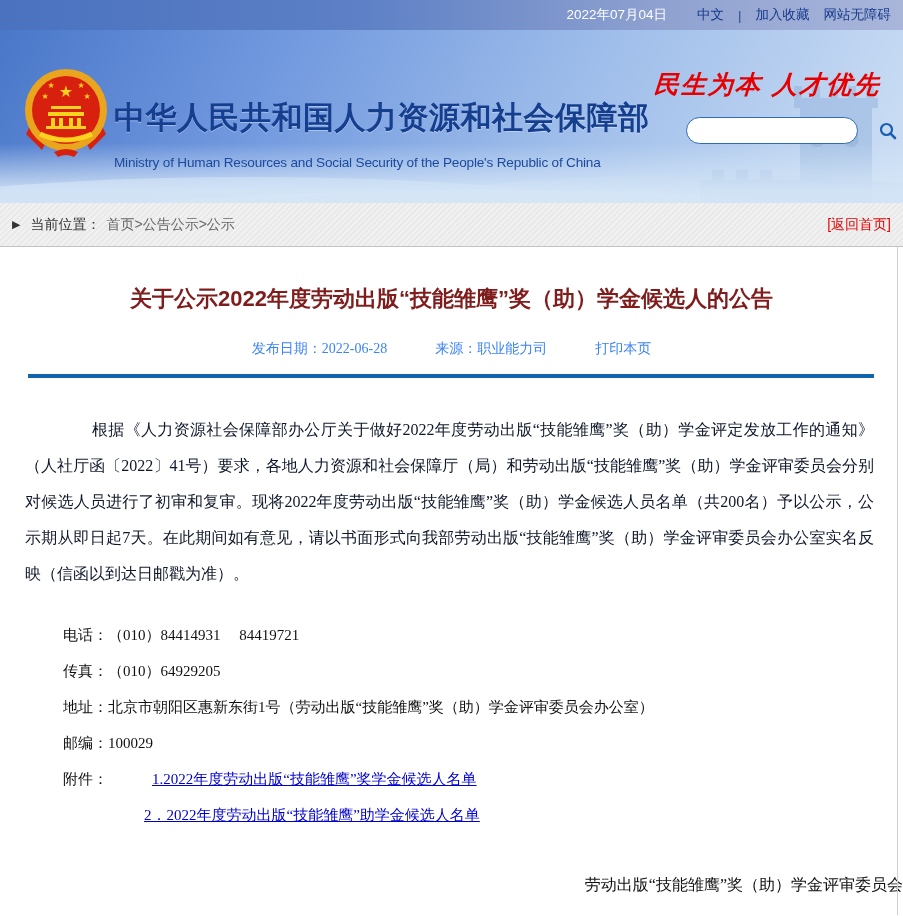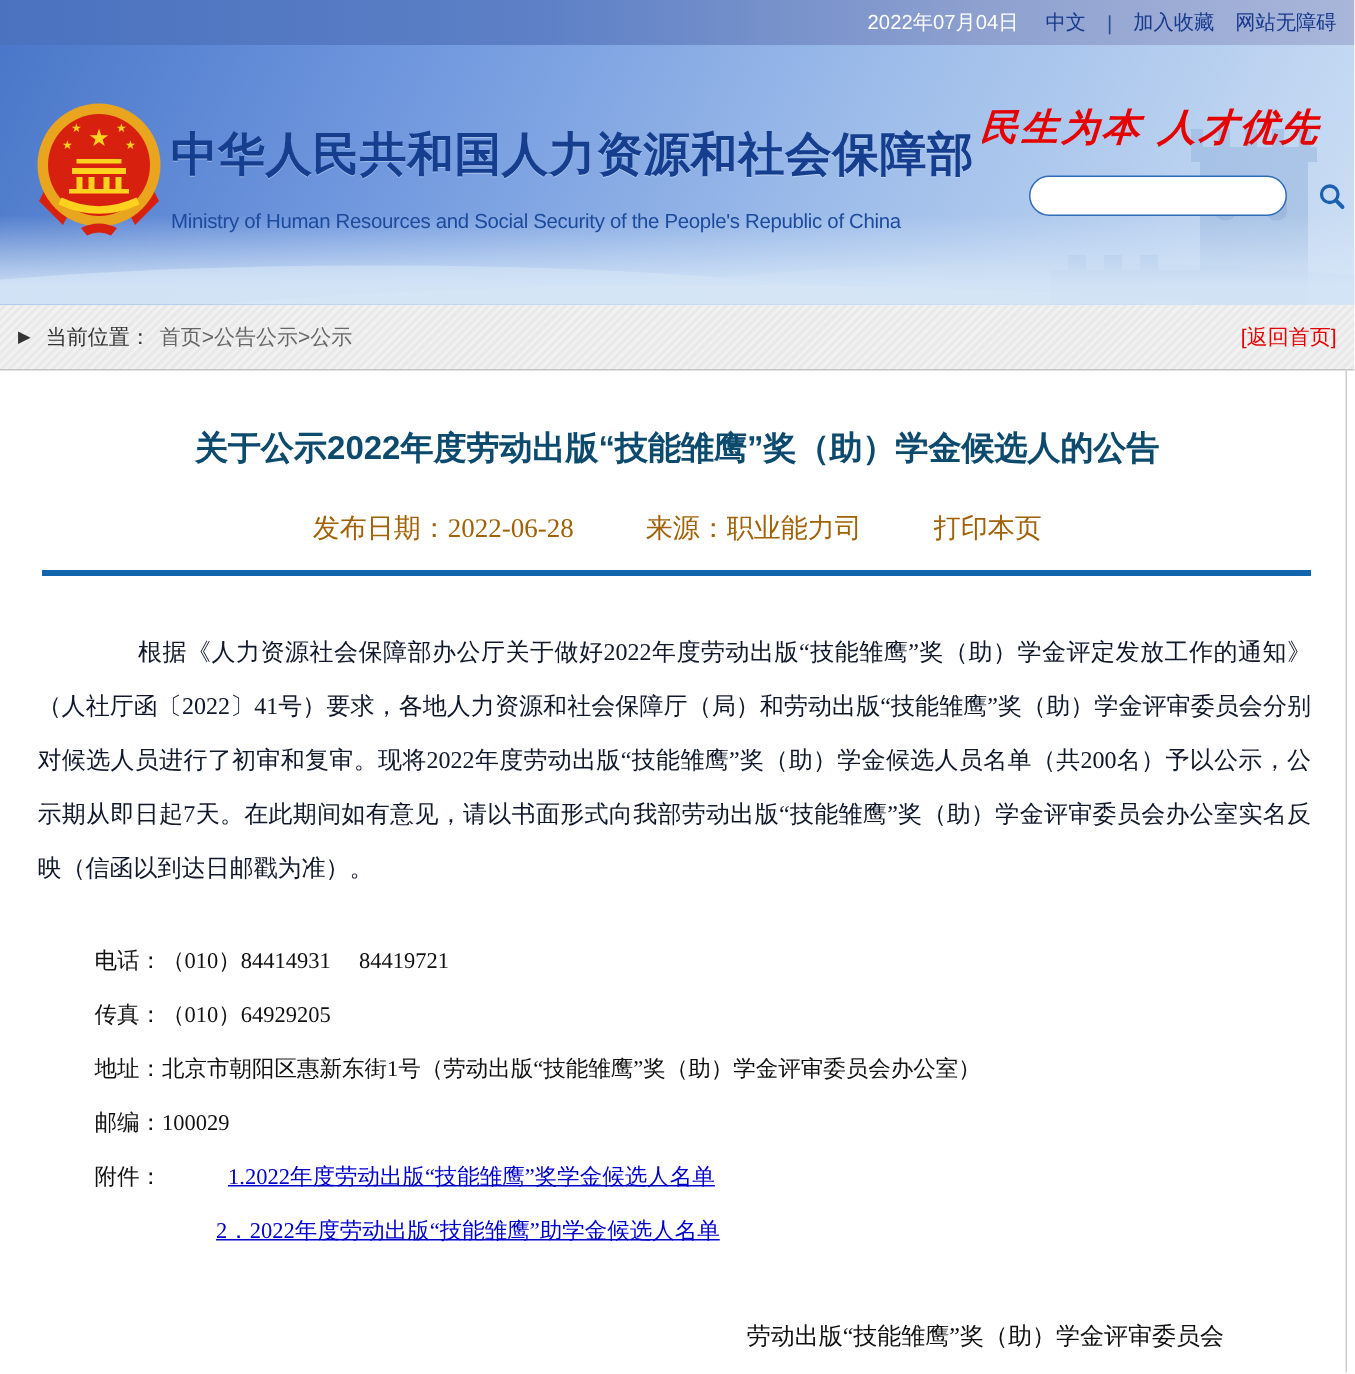--- a/index.html
+++ b/index.html
@@ -16,38 +16,38 @@
   .topbar {
     height: 30px;
     background: linear-gradient(90deg, #4a72bf 0%, #5d80c6 40%, #8da0cf 72%, #a9b6da 100%);
     display: flex;
     align-items: center;
     justify-content: flex-end;
     padding-right: 12px;
     font-size: 13.5px;
     gap: 14px;
   }
-  .topbar .date { color: #ffffff; margin-right: 4px; }
+  .topbar .date { color: #ffffff; margin-right: 16px; }
   .topbar a, .topbar .lnk { color: #173a8c; text-decoration: none; cursor: pointer; }
   .topbar .sep { color: #2c4a9a; }
 
   
   .banner {
     position: relative;
     height: 173px;
     background: linear-gradient(115deg, #4a77c9 0%, #6f97de 28%, #9ebdea 62%, #cddff4 100%);
     overflow: hidden;
   }
   .banner .wash {
     position: absolute; left: 0; right: 0; bottom: 0; height: 60px;
     background: linear-gradient(180deg, rgba(214,230,247,0) 0%, rgba(214,230,247,0.9) 80%);
   }
   .banner svg.scenery { position: absolute; right: 0; bottom: 0; }
   .emblem { position: absolute; left: 24px; top: 36px; }
-  .org-names { position: absolute; left: 114px; top: 52px; }
+  .org-names { position: absolute; left: 114px; top: 67px; }
   .org-cn {
     font-size: 31px; font-weight: bold; color: #153e8e;
     letter-spacing: 0.5px; white-space: nowrap;
     text-shadow: 0 1px 0 rgba(255,255,255,0.35);
   }
   .org-en {
     font-size: 13.6px; color: #1c4a9c; margin-top: 16px;
     letter-spacing: -0.2px; white-space: nowrap;
   }
   .slogan {
@@ -86,27 +86,27 @@
   .back-home { margin-left: auto; color: #e60000; text-decoration: none; cursor: pointer; }
 
   
   .content { position: relative; padding-top: 37px; }
   .edge-line {
     position: absolute; right: 5px; top: 0; height: 668px;
     width: 1px; background: #cfcfcf;
   }
   .article-title {
     text-align: center;
-    font-size: 22px; font-weight: bold; color: #0c4a6e;
+    font-size: 22px; font-weight: bold; color: #7f1d1d;
     padding: 0 52px;
   }
   .meta-row {
     margin-top: 26px;
     display: flex; justify-content: center; gap: 48px;
-    font-size: 18px; color: #a16207;
+    font-size: 14px; color: #3b82f6;
     font-family: "Liberation Serif", serif;
   }
   .meta-row .print { cursor: pointer; }
   .divider {
     margin: 16px 29px 0 28px;
     height: 4px; background: #1264ac;
   }
   .article-body {
     margin: 34px 29px 0 25px;
     font-family: "Liberation Serif", serif;
@@ -122,21 +122,21 @@
   .contact .val { white-space: pre-wrap; text-align: right; }
   .attach-links a {
     color: #0000cc; text-decoration: underline; cursor: pointer; margin-left: 44px;
   }
   .attach-line2 { margin-left: 37px; }
   .signature {
     margin-top: 42px;
     font-family: "Liberation Serif", serif;
     font-size: 16px; color: #111;
   }
-  .signature .sig-line { text-align: right; padding-right: 87px; }
+  .signature .sig-line { text-align: right; }
 </style>
 </head>
 <body>
 
 <div class="topbar">
   <span class="date">2022年07月04日</span>
   <span class="lnk">中文</span>
   <span class="sep">|</span>
   <span class="lnk">加入收藏</span>
   <span class="lnk">网站无障碍</span>

